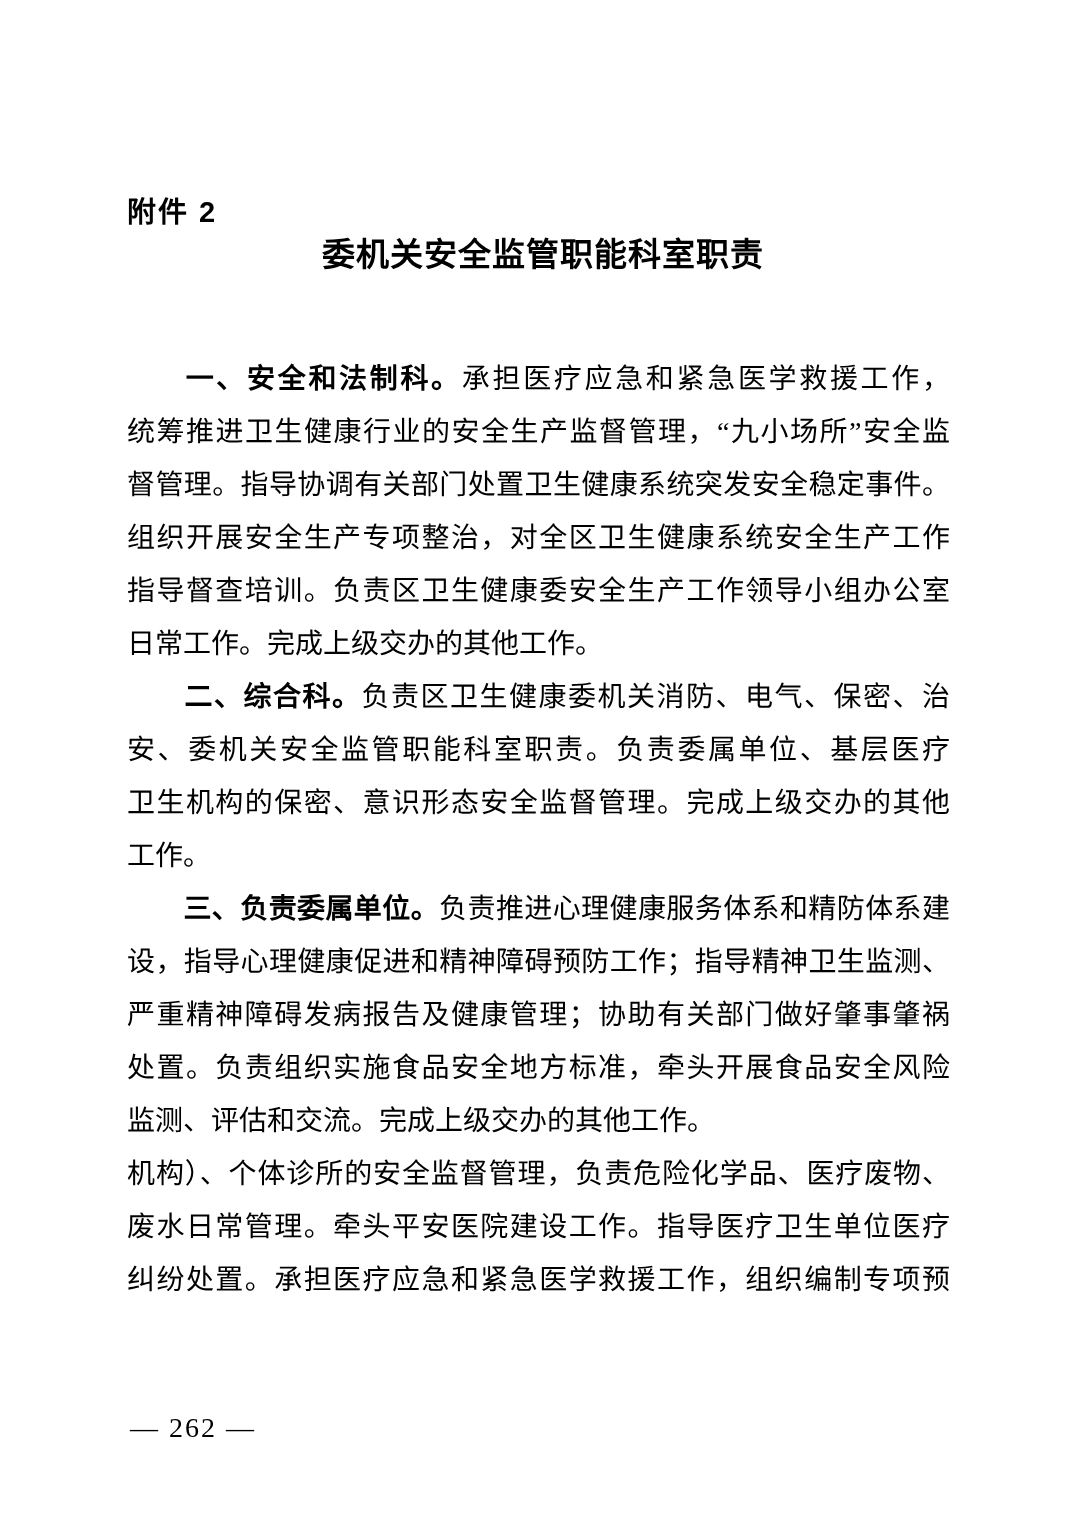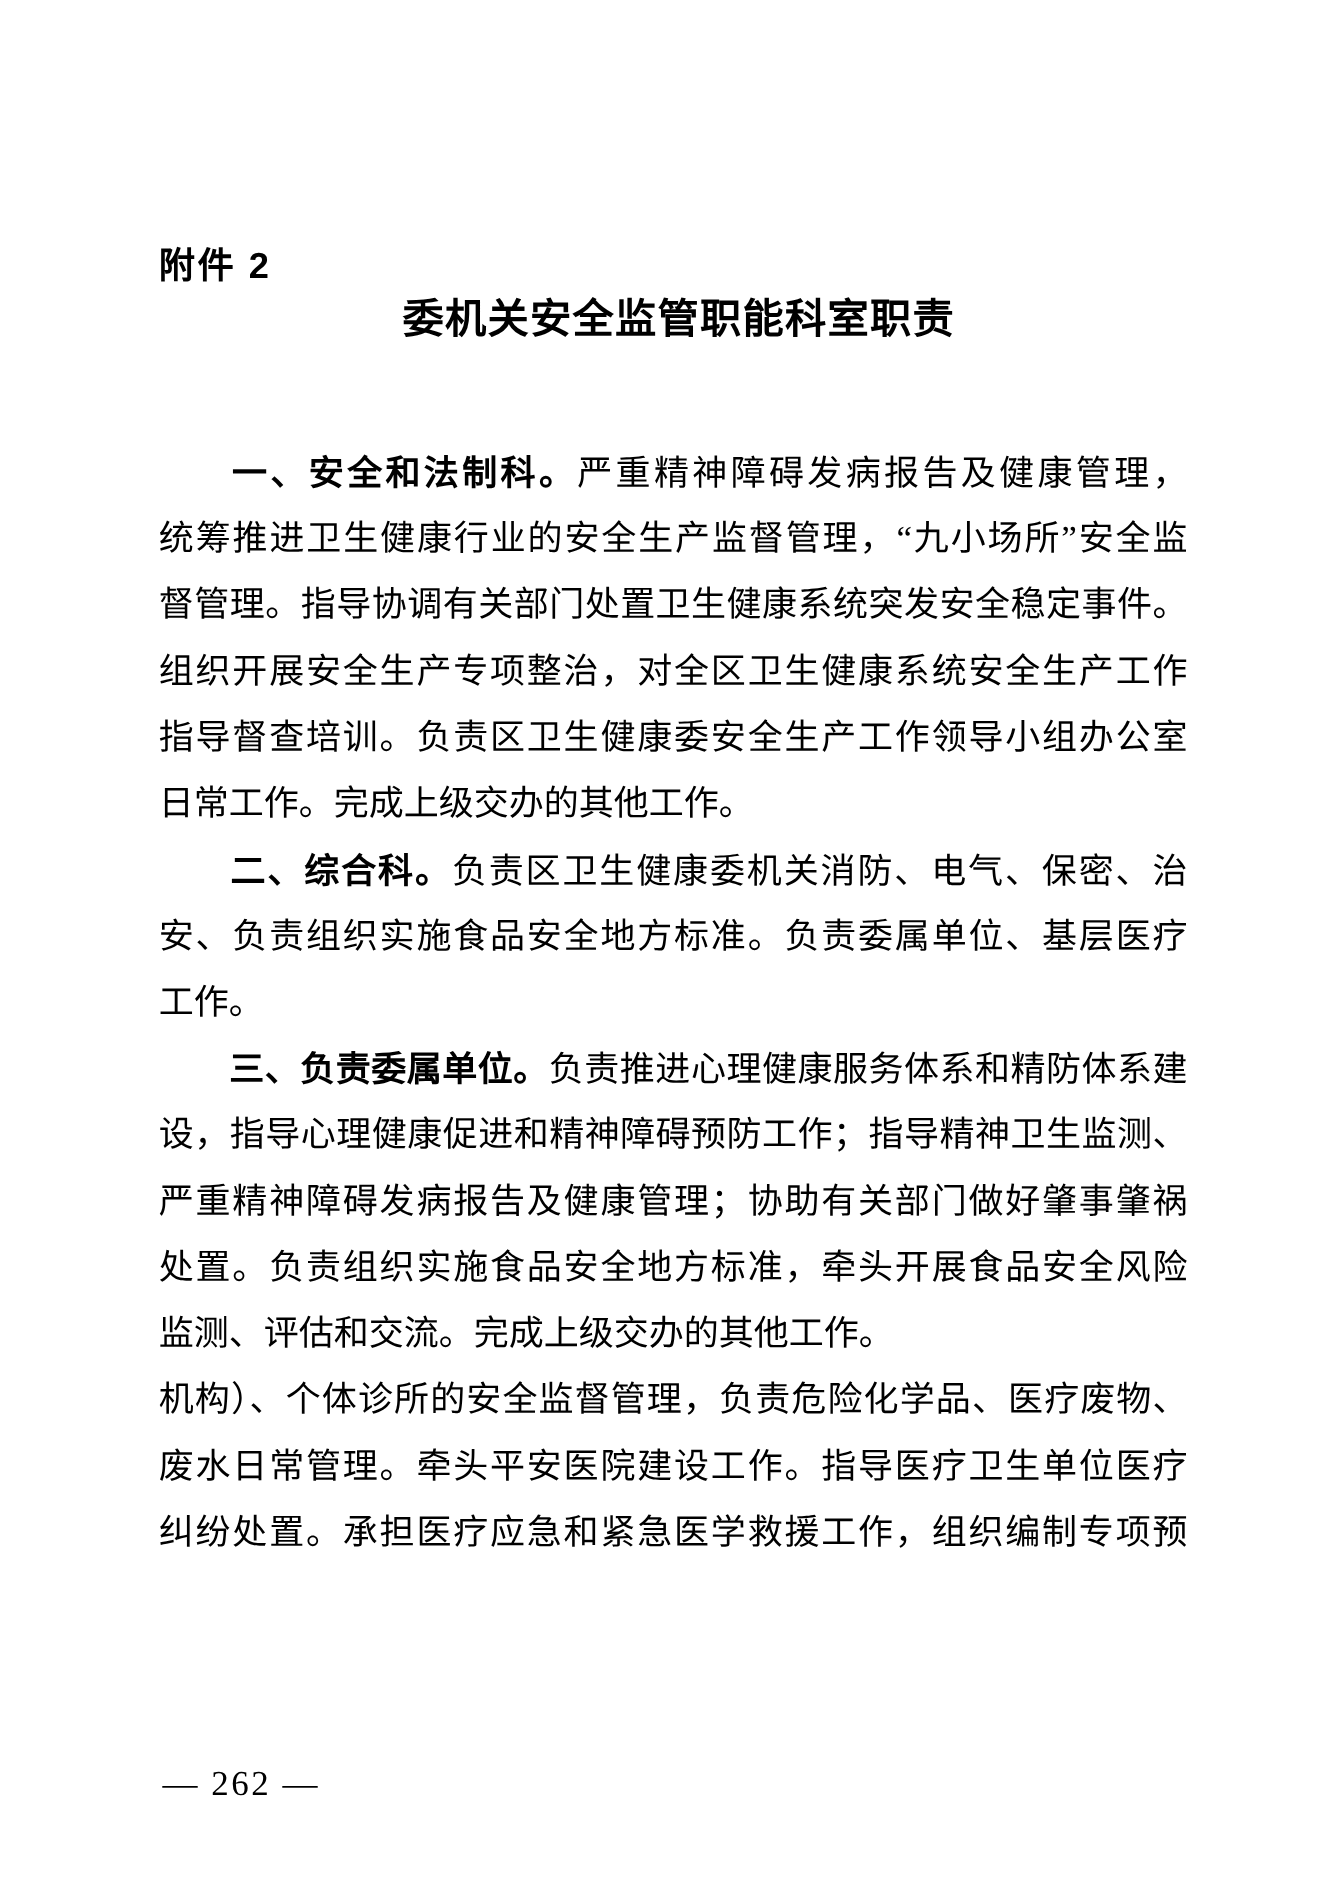--- a/index.html
+++ b/index.html
@@ -76,28 +76,29 @@
 </style>
 </head>
 <body>
 
 <div class="page">
   <div class="attachment">附件 2</div>
 
   <h1 class="title">委机关安全监管职能科室职责</h1>
 
   <div class="content">
-      <div class="line justify"><span class="indent"></span><span class="sec-heading">一、安全和法制科。</span><span>严重精神障碍发病报告及健康管理，</span></div>
+      <div class="line justify"><span class="indent"></span><span class="sec-heading">一、安全和法制科。</span><span>承担医疗应急和紧急医学救援工作，</span></div>
       <div class="line justify"><span>统筹推进卫生健康行业的安全生产监督管理，“九小场所”安全监</span></div>
       <div class="line justify"><span>督管理。指导协调有关部门处置卫生健康系统突发安全稳定事件。</span></div>
       <div class="line justify"><span>组织开展安全生产专项整治，对全区卫生健康系统安全生产工作</span></div>
       <div class="line justify"><span>指导督查培训。负责区卫生健康委安全生产工作领导小组办公室</span></div>
       <div class="line"><span>日常工作。完成上级交办的其他工作。</span></div>
       <div class="line justify"><span class="indent"></span><span class="sec-heading">二、综合科。</span><span>负责区卫生健康委机关消防、电气、保密、治</span></div>
-      <div class="line justify"><span>安、负责组织实施食品安全地方标准。负责委属单位、基层医疗</span></div>
+      <div class="line justify"><span>安、委机关安全监管职能科室职责。负责委属单位、基层医疗</span></div>
+      <div class="line justify"><span>卫生机构的保密、意识形态安全监督管理。完成上级交办的其他</span></div>
       <div class="line"><span>工作。</span></div>
       <div class="line justify"><span class="indent"></span><span class="sec-heading">三、负责委属单位。</span><span>负责推进心理健康服务体系和精防体系建</span></div>
       <div class="line justify"><span>设，指导心理健康促进和精神障碍预防工作；指导精神卫生监测、</span></div>
       <div class="line justify"><span>严重精神障碍发病报告及健康管理；协助有关部门做好肇事肇祸</span></div>
       <div class="line justify"><span>处置。负责组织实施食品安全地方标准，牵头开展食品安全风险</span></div>
       <div class="line"><span>监测、评估和交流。完成上级交办的其他工作。</span></div>
       <div class="line justify"><span>机构）、个体诊所的安全监督管理，负责危险化学品、医疗废物、</span></div>
       <div class="line justify"><span>废水日常管理。牵头平安医院建设工作。指导医疗卫生单位医疗</span></div>
       <div class="line justify"><span>纠纷处置。承担医疗应急和紧急医学救援工作，组织编制专项预</span></div>
     </div>

